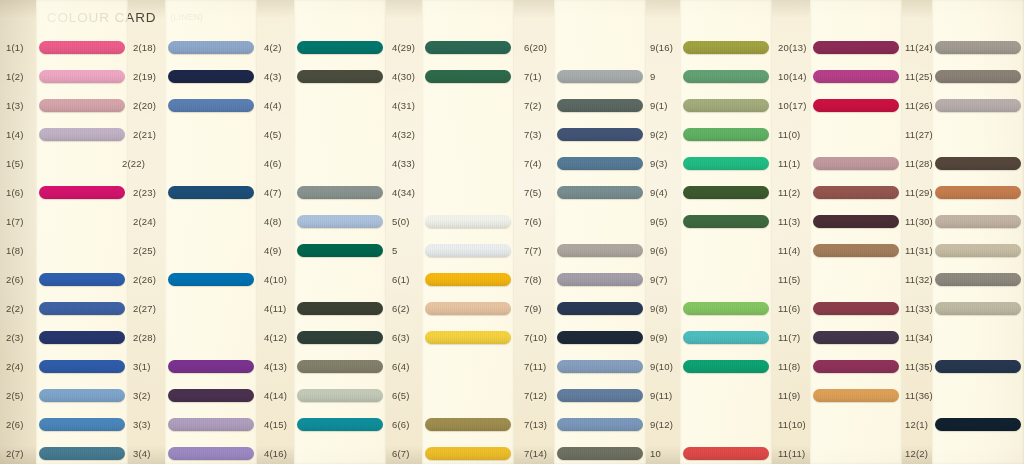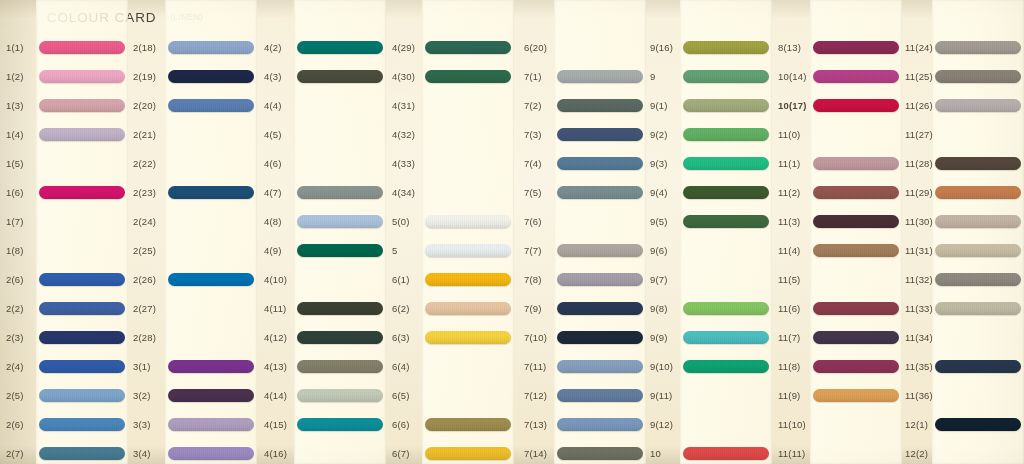--- a/index.html
+++ b/index.html
@@ -141,21 +141,21 @@
           <div class="sw" title="2(19)" style="left: 168px; width: 86px; top: 8px; background: rgb(29, 39, 73);"></div>
         </div>
         <div class="row" style="top: 91px; left: 0px; width: 1024px;">
           <div class="lbl" style="left: 133px;">2(20)</div>
           <div class="sw" title="2(20)" style="left: 168px; width: 86px; top: 8px; background: rgb(91, 128, 180);"></div>
         </div>
         <div class="row" style="top: 120px; left: 0px; width: 1024px;">
           <div class="lbl" style="left: 133px;">2(21)</div>
         </div>
         <div class="row" style="top: 149px; left: 0px; width: 1024px;">
-          <div class="lbl" style="left: 133px;">2(22)</div>
+          <div class="lbl" style="left: 122px;">2(22)</div>
         </div>
         <div class="row" style="top: 178px; left: 0px; width: 1024px;">
           <div class="lbl" style="left: 133px;">2(23)</div>
           <div class="sw" title="2(23)" style="left: 168px; width: 86px; top: 8px; background: rgb(29, 79, 121);"></div>
         </div>
         <div class="row" style="top: 207px; left: 0px; width: 1024px;">
           <div class="lbl" style="left: 133px;">2(24)</div>
         </div>
         <div class="row" style="top: 236px; left: 0px; width: 1024px;">
           <div class="lbl" style="left: 133px;">2(25)</div>
@@ -418,28 +418,28 @@
           <div class="lbl" style="left: 650px;">9(12)</div>
         </div>
         <div class="row" style="top: 439px; left: 0px; width: 1024px;">
           <div class="lbl" style="left: 650px;">10</div>
           <div class="sw" title="10" style="left: 683px; width: 86px; top: 8px; background: rgb(224, 74, 72);"></div>
         </div>
       </div>
       <div class="group" style="left: 0px;">
         <div class="strip" style="left: 810px; width: 92px;"></div>
         <div class="row" style="top: 33px; left: 0px; width: 1024px;">
-          <div class="lbl" style="left: 778px;">8(13)</div>
+          <div class="lbl" style="left: 778px;">20(13)</div>
           <div class="sw" title="10(13)" style="left: 813px; width: 86px; top: 8px; background: rgb(141, 44, 88);"></div>
         </div>
         <div class="row" style="top: 62px; left: 0px; width: 1024px;">
           <div class="lbl" style="left: 778px;">10(14)</div>
           <div class="sw" title="10(14)" style="left: 813px; width: 86px; top: 8px; background: rgb(184, 64, 138);"></div>
         </div>
-        <div class="row" style="top: 91px; left: 0px; width: 816px; font-weight: bold;">
+        <div class="row" style="top: 91px; left: 0px; width: 816px;">
           <div class="lbl" style="left: 778px;">10(17)</div>
           <div class="sw" title="10(17)" style="left: 813px; width: 86px; top: 8px; background: rgb(205, 17, 66);"></div>
         </div>
         <div class="row" style="top: 120px; left: 0px; width: 1024px;">
           <div class="lbl" style="left: 778px;">11(0)</div>
         </div>
         <div class="row" style="top: 149px; left: 0px; width: 1024px;">
           <div class="lbl" style="left: 778px;">11(1)</div>
           <div class="sw" title="11(1)" style="left: 813px; width: 86px; top: 8px; background: rgb(195, 155, 160);"></div>
         </div>

